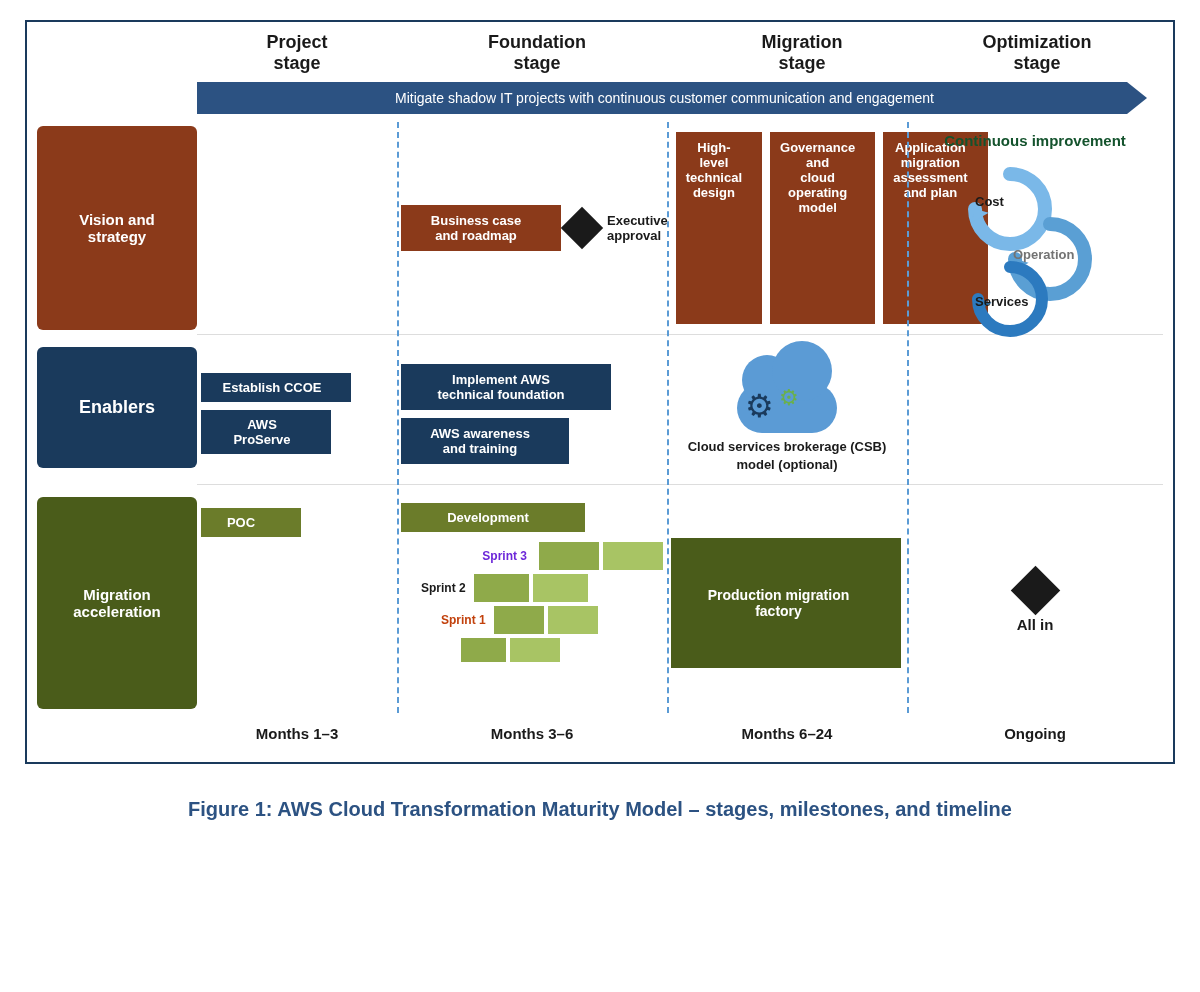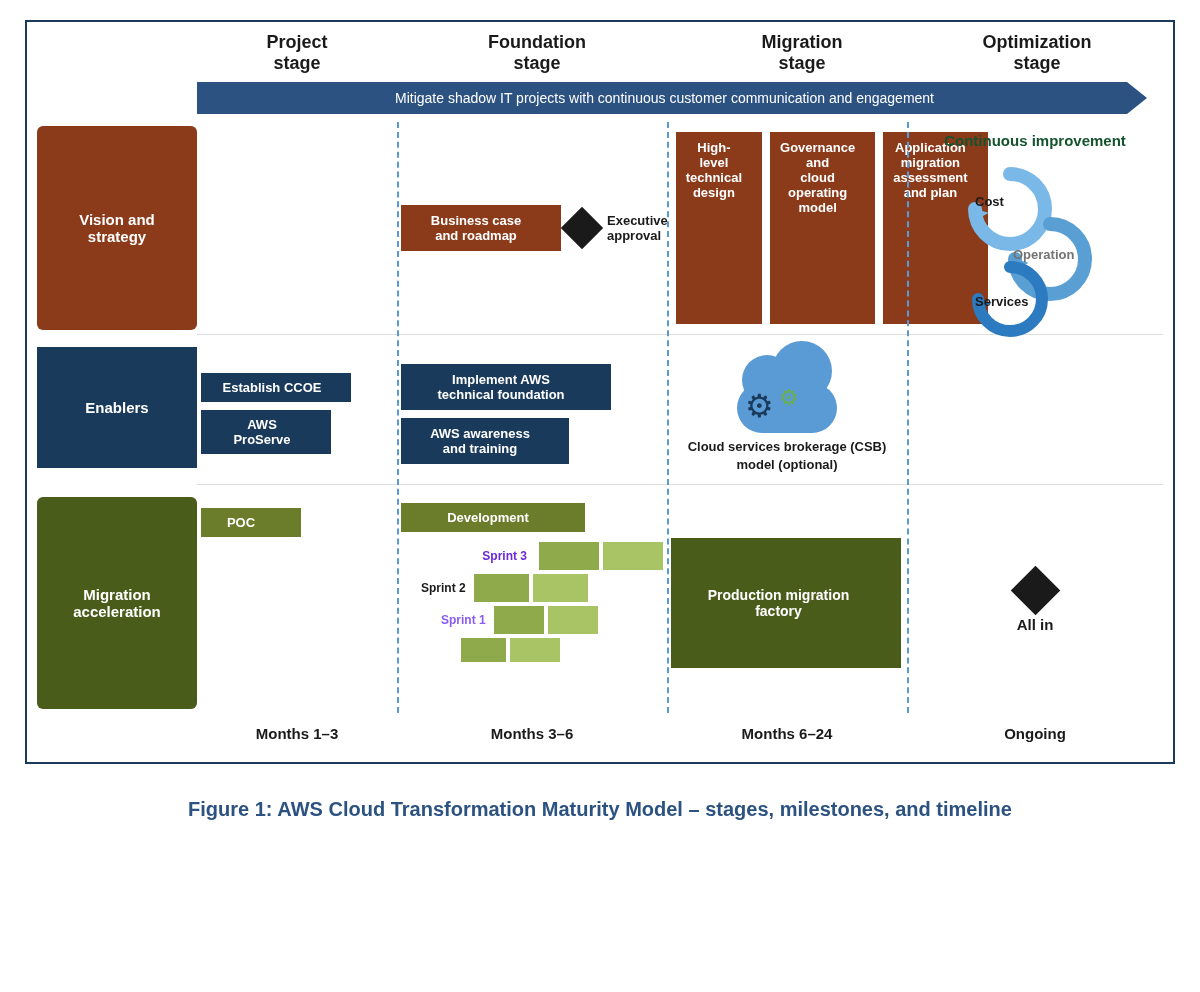--- a/index.html
+++ b/index.html
@@ -132,21 +132,21 @@
           <svg width="80" height="80" style="position:absolute; top:95px; left:15px;" viewBox="0 0 80 80">
             <path d="M 40 8 A 32 32 0 1 1 8 40" stroke="#2c7abf" stroke-width="12" fill="none" stroke-linecap="round"></path>
             <polygon points="8,40 -2,50 18,50" fill="#2c7abf" transform="rotate(-30 8 40)"></polygon>
           </svg>
           <span style="position:absolute; top:130px; left:20px; font-size:13px; font-weight:bold; color:#1a1a1a;">Services</span>
         </div>
       </div>
     </div>
 
     <div style="display:flex; align-items:stretch; min-height:130px; border-bottom:1px solid #ddd; margin-top:8px;">
-      <div style="width:160px; min-width:160px; margin-left:-160px; display:flex; align-items:center; justify-content:center; background:#1a3a5c; border-radius:0; color:white; font-weight:bold; font-size:15px; text-align:center; padding:10px; margin-top:4px; margin-bottom:16px;">
+      <div style="width:160px; min-width:160px; margin-left:-160px; display:flex; align-items:center; justify-content:center; background:#1a3a5c; border-radius:6px; color:white; font-weight:bold; font-size:18px; text-align:center; padding:10px; margin-top:4px; margin-bottom:16px;">
         <span>Enablers</span>
       </div>
       <div style="width:200px; min-width:200px; display:flex; flex-direction:column; gap:8px; padding:10px 4px; justify-content:center;">
         <div style="background:#1a3a5c; color:white; font-size:13px; font-weight:bold; text-align:center; padding:7px 18px 7px 10px; clip-path:polygon(0 0, calc(100%-12px) 0, 100% 50%, calc(100%-12px) 100%, 0 100%); width:150px;">Establish CCOE</div>
         <div style="background:#1a3a5c; color:white; font-size:13px; font-weight:bold; text-align:center; padding:7px 18px 7px 10px; clip-path:polygon(0 0, calc(100%-12px) 0, 100% 50%, calc(100%-12px) 100%, 0 100%); width:130px;">AWS<br>ProServe</div>
       </div>
       <div style="width:270px; min-width:270px; display:flex; flex-direction:column; gap:8px; padding:10px 4px; justify-content:center;">
         <div style="background:#1a3a5c; color:white; font-size:13px; font-weight:bold; text-align:center; padding:8px 20px 8px 10px; clip-path:polygon(0 0, calc(100%-15px) 0, 100% 50%, calc(100%-15px) 100%, 0 100%); width:210px;">Implement AWS<br>technical foundation</div>
         <div style="background:#1a3a5c; color:white; font-size:13px; font-weight:bold; text-align:center; padding:8px 20px 8px 10px; clip-path:polygon(0 0, calc(100%-15px) 0, 100% 50%, calc(100%-15px) 100%, 0 100%); width:168px;">AWS awareness<br>and training</div>
       </div>
@@ -188,21 +188,21 @@
           <div style="background:#a8c464; width:60px; height:28px; clip-path:polygon(0 0, calc(100%-10px) 0, 100% 50%, calc(100%-10px) 100%, 0 100%);"></div>
         </div>
 
         <div style="display:flex; align-items:center; gap:4px; margin-left:20px; margin-bottom:4px;">
           <span style="font-size:12px; font-weight:bold; color:#1a1a1a; margin-right:4px;">Sprint 2</span>
           <div style="background:#8faa4a; width:55px; height:28px; clip-path:polygon(0 0, calc(100%-10px) 0, 100% 50%, calc(100%-10px) 100%, 0 100%);"></div>
           <div style="background:#a8c464; width:55px; height:28px; clip-path:polygon(0 0, calc(100%-10px) 0, 100% 50%, calc(100%-10px) 100%, 0 100%);"></div>
         </div>
 
         <div style="display:flex; align-items:center; gap:4px; margin-left:40px;">
-          <span style="font-size:12px; font-weight:bold; color:#8b5cf6; margin-right:4px;">Sprint 1</span>
+          <span style="font-size:12px; font-weight:bold; color:#c2410c; margin-right:4px;">Sprint 1</span>
           <div style="background:#8faa4a; width:50px; height:28px; clip-path:polygon(0 0, calc(100%-10px) 0, 100% 50%, calc(100%-10px) 100%, 0 100%);"></div>
           <div style="background:#a8c464; width:50px; height:28px; clip-path:polygon(0 0, calc(100%-10px) 0, 100% 50%, calc(100%-10px) 100%, 0 100%);"></div>
         </div>
 
         <div style="display:flex; align-items:center; gap:4px; margin-left:60px; margin-top:4px;">
           <div style="background:#8faa4a; width:45px; height:24px; clip-path:polygon(0 0, calc(100%-8px) 0, 100% 50%, calc(100%-8px) 100%, 0 100%);"></div>
           <div style="background:#a8c464; width:50px; height:24px; clip-path:polygon(0 0, calc(100%-8px) 0, 100% 50%, calc(100%-8px) 100%, 0 100%);"></div>
         </div>
       </div>
       <div style="width:240px; min-width:240px; display:flex; align-items:center; padding:10px 4px;">

